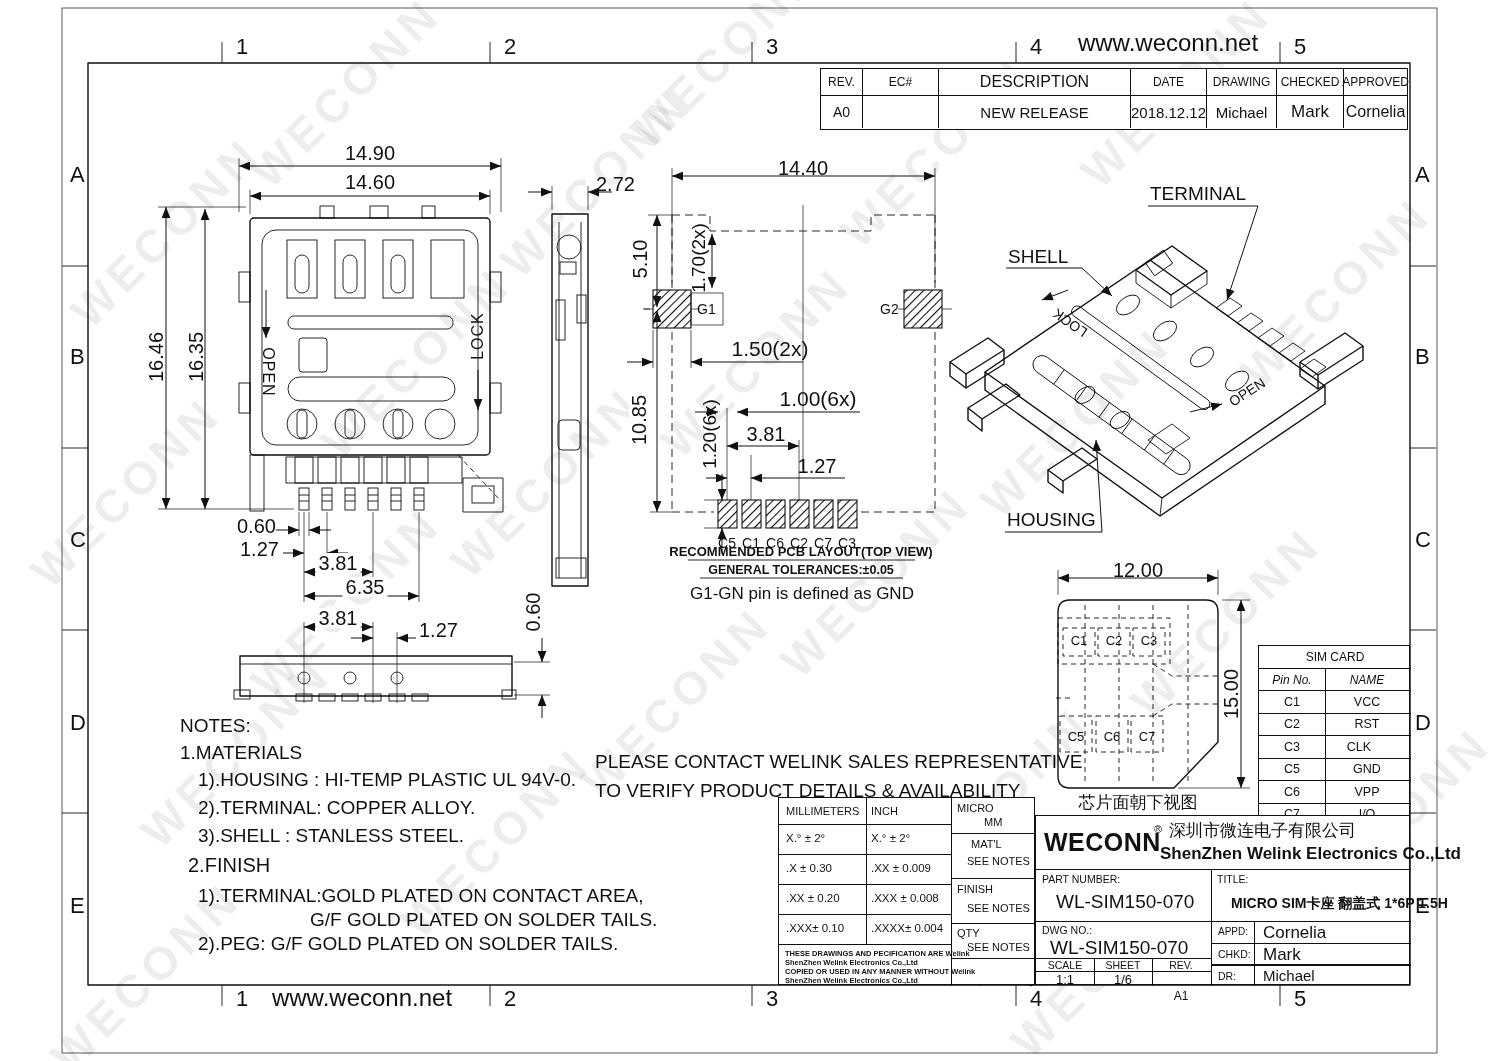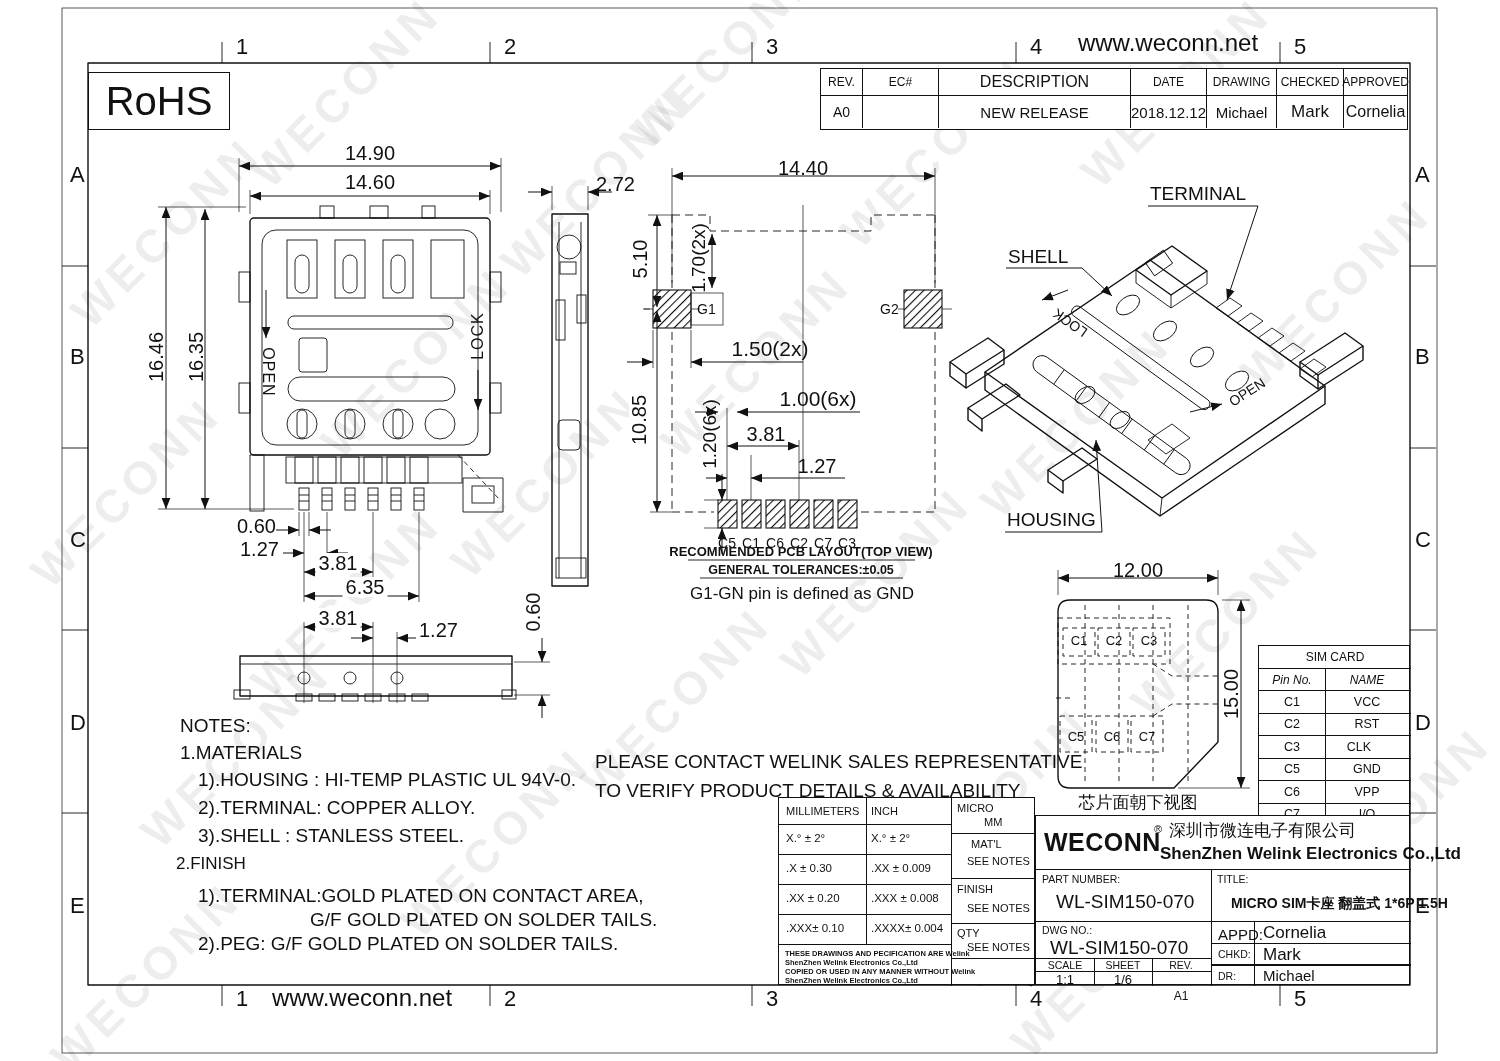--- a/index.html
+++ b/index.html
@@ -408,23 +408,20 @@
   <span class="t" style="left:70px;top:346px;font-size:22px">B</span>
   <span class="t" style="left:70px;top:529px;font-size:22px">C</span>
   <span class="t" style="left:70px;top:712px;font-size:22px">D</span>
   <span class="t" style="left:70px;top:895px;font-size:22px">E</span>
   <span class="t" style="left:1415px;top:164px;font-size:22px">A</span>
   <span class="t" style="left:1415px;top:346px;font-size:22px">B</span>
   <span class="t" style="left:1415px;top:529px;font-size:22px">C</span>
   <span class="t" style="left:1415px;top:712px;font-size:22px">D</span>
   <span class="t" style="left:1415px;top:895px;font-size:22px">E</span>
 
-  <div class="box" style="left:88px;top:72px;width:142px;height:58px;display:flex;align-items:center;justify-content:center">
-    <span style="font-size:40px">RoHS</span>
-  </div>
 
   <div class="box grid7" style="left:820px;top:68px;width:588px;height:62px;grid-template-columns:42px 76px 192px 76px 70px 67px 63px;grid-template-rows:27px 32px">
     <div class="gc" style="font-size:12px">REV.</div>
     <div class="gc" style="font-size:12px">EC#</div>
     <div class="gc" style="font-size:16px">DESCRIPTION</div>
     <div class="gc" style="font-size:12px">DATE</div>
     <div class="gc" style="font-size:12px">DRAWING</div>
     <div class="gc" style="font-size:12px">CHECKED</div>
     <div class="gc" style="font-size:12px">APPROVED</div>
     <div class="gc" style="font-size:14px;border-bottom:none">A0</div>
@@ -515,21 +512,21 @@
     <div class="cell c" style="left:33px;top:162px;font-size:12.5px">C7</div>
     <div class="cell c" style="left:108px;top:162px;font-size:12.5px">I/O</div>
   </div>
 
   <div>
     <span class="t" style="left:180px;top:716px;font-size:19px">NOTES:</span>
     <span class="t" style="left:180px;top:743px;font-size:19px">1.MATERIALS</span>
     <span class="t" style="left:198px;top:770px;font-size:19px">1).HOUSING : HI-TEMP PLASTIC UL 94V-0.</span>
     <span class="t" style="left:198px;top:798px;font-size:19px">2).TERMINAL: COPPER ALLOY.</span>
     <span class="t" style="left:198px;top:826px;font-size:19px">3).SHELL : STANLESS STEEL.</span>
-    <span class="t" style="left:176px;top:855px;font-size:17px">2.FINISH</span>
+    <span class="t" style="left:188px;top:855px;font-size:20px">2.FINISH</span>
     <span class="t" style="left:198px;top:886px;font-size:19px">1).TERMINAL:GOLD PLATED ON CONTACT AREA,</span>
     <span class="t" style="left:310px;top:910px;font-size:19px">G/F GOLD PLATED ON SOLDER TAILS.</span>
     <span class="t" style="left:198px;top:934px;font-size:19px">2).PEG: G/F GOLD PLATED ON SOLDER TAILS.</span>
   </div>
 
   <span class="t" style="left:595px;top:781px;font-size:19px">TO VERIFY PRODUCT DETAILS &amp; AVAILABILITY</span>
   <span class="t" style="left:595px;top:752px;font-size:19px">PLEASE CONTACT WELINK SALES REPRESENTATIVE</span>
 
   <div class="box" style="left:778px;top:797px;width:257px;height:188px">
     <div class="vl" style="left:87px;top:0;height:146px"></div>
@@ -587,21 +584,21 @@
     <div class="cell" style="left:181px;top:58px;font-size:10.5px">TITLE:</div>
     <div class="cell b" style="left:195px;top:80px;font-size:14px">MICRO SIM卡座 翻盖式 1*6P 1.5H</div>
     <div class="cell" style="left:6px;top:109px;font-size:10.5px">DWG NO.:</div>
     <div class="cell" style="left:14px;top:122px;font-size:19px">WL-SIM150-070</div>
     <div class="cell c" style="left:29px;top:144px;font-size:10.5px">SCALE</div>
     <div class="cell c" style="left:87px;top:144px;font-size:10.5px">SHEET</div>
     <div class="cell c" style="left:145px;top:144px;font-size:10.5px">REV.</div>
     <div class="cell c" style="left:29px;top:157px;font-size:13px">1:1</div>
     <div class="cell c" style="left:87px;top:157px;font-size:13px">1/6</div>
     <div class="cell c" style="left:145px;top:174px;font-size:12px">A1</div>
-    <div class="cell" style="left:182px;top:111px;font-size:15px">APPD:</div>
+    <div class="cell" style="left:182px;top:111px;font-size:10px">APPD:</div>
     <div class="cell" style="left:227px;top:108px;font-size:17px">Cornelia</div>
     <div class="cell" style="left:182px;top:133px;font-size:10.5px">CHKD:</div>
     <div class="cell" style="left:227px;top:130px;font-size:17px">Mark</div>
     <div class="cell" style="left:182px;top:155px;font-size:10.5px">DR:</div>
     <div class="cell" style="left:227px;top:152px;font-size:15px">Michael</div>
   </div>
 
 </div>
 
 </body></html>

